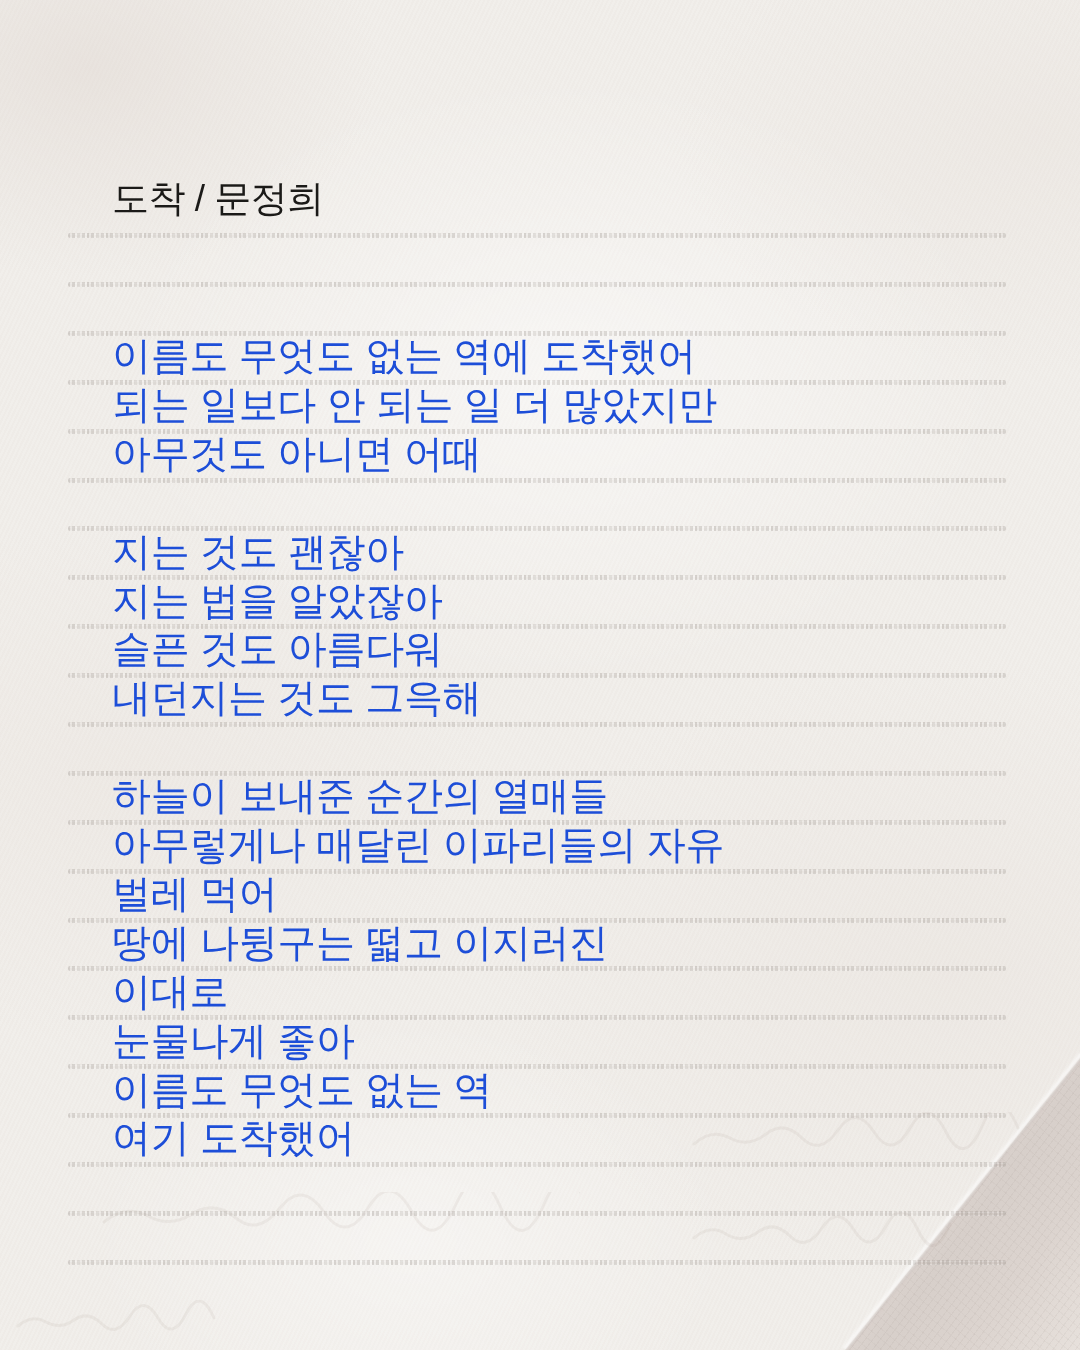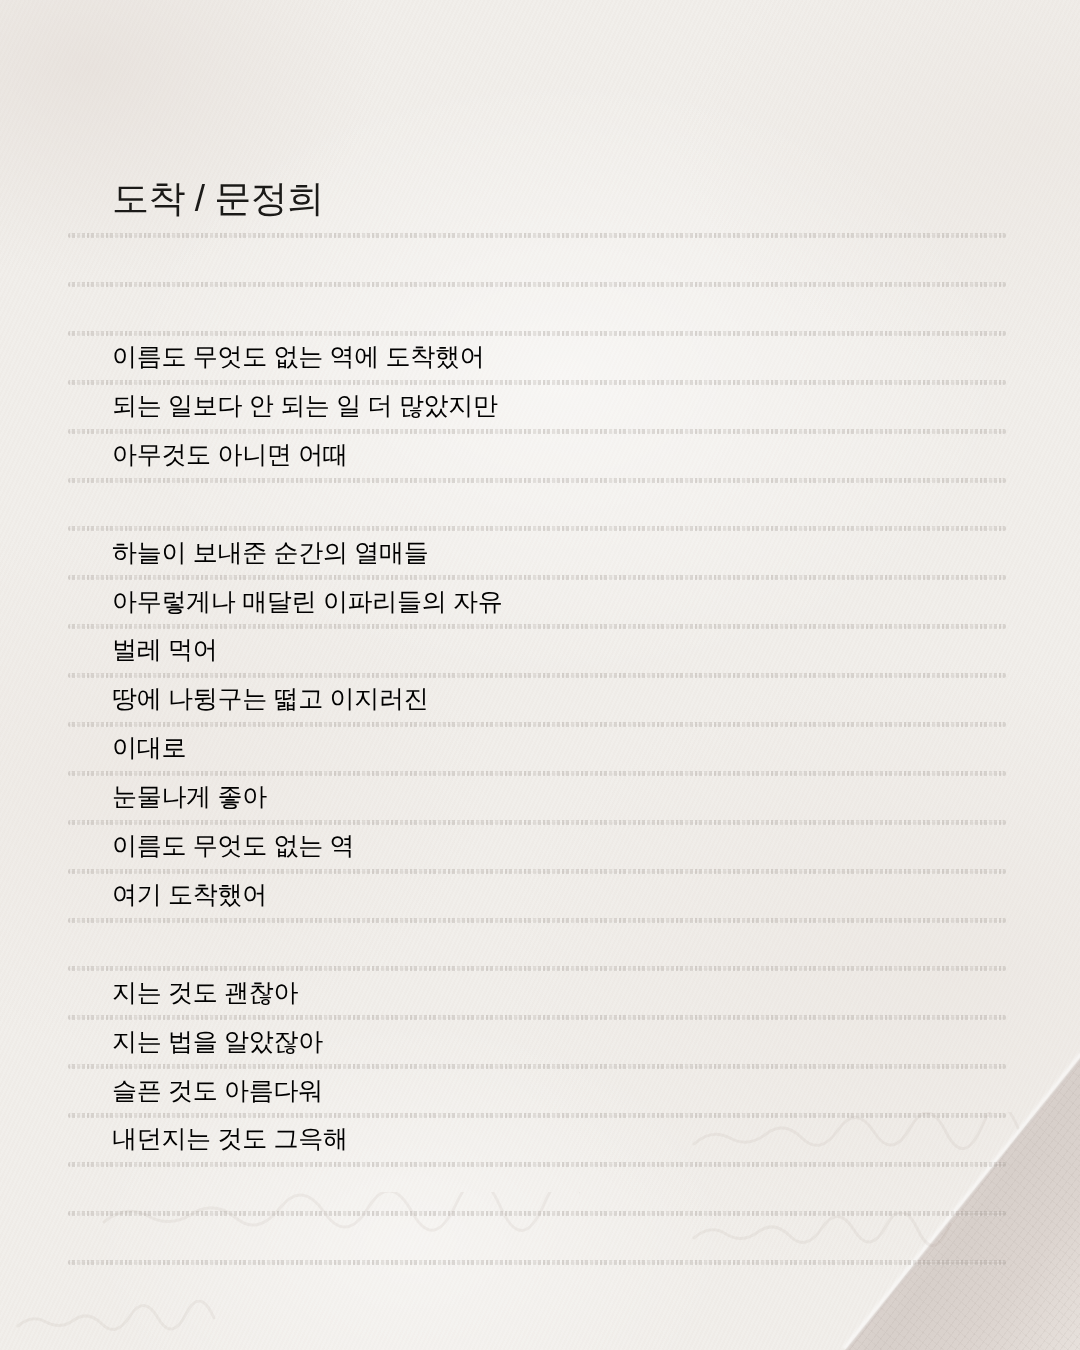--- a/index.html
+++ b/index.html
@@ -93,24 +93,24 @@
     line-height: 46px;
     font-weight: 400;
     letter-spacing: -0.5px;
     color: #1b1a18;
   }
 
   .poem {
     position: absolute;
     left: 112px; top: 332px;
     z-index: 4;
-    font-size: 25px;
+    font-size: 39px;
     line-height: 48.9px;
     letter-spacing: -0.3px;
-    color: #000000;
+    color: #1d4ed8;
   }
   .stanza {
     white-space: pre-line;
     margin: 0 0 48.9px 0;
   }
 </style>
 </head>
 <body>
 
 <div class="stage">
@@ -153,27 +153,27 @@
   <div class="rule" style="top:1162px"></div>
   <div class="rule" style="top:1211px"></div>
   <div class="rule" style="top:1260px"></div>
 
   <h1 class="title">도착 / 문정희</h1>
 
   <div class="poem">
     <div class="stanza">이름도 무엇도 없는 역에 도착했어
 되는 일보다 안 되는 일 더 많았지만
 아무것도 아니면 어때</div>
+    <div class="stanza">지는 것도 괜찮아
+지는 법을 알았잖아
+슬픈 것도 아름다워
+내던지는 것도 그윽해</div>
     <div class="stanza">하늘이 보내준 순간의 열매들
 아무렇게나 매달린 이파리들의 자유
 벌레 먹어
 땅에 나뒹구는 떫고 이지러진
 이대로
 눈물나게 좋아
 이름도 무엇도 없는 역
 여기 도착했어</div>
-    <div class="stanza">지는 것도 괜찮아
-지는 법을 알았잖아
-슬픈 것도 아름다워
-내던지는 것도 그윽해</div>
   </div>
 
 </div>
 
 </body></html>

